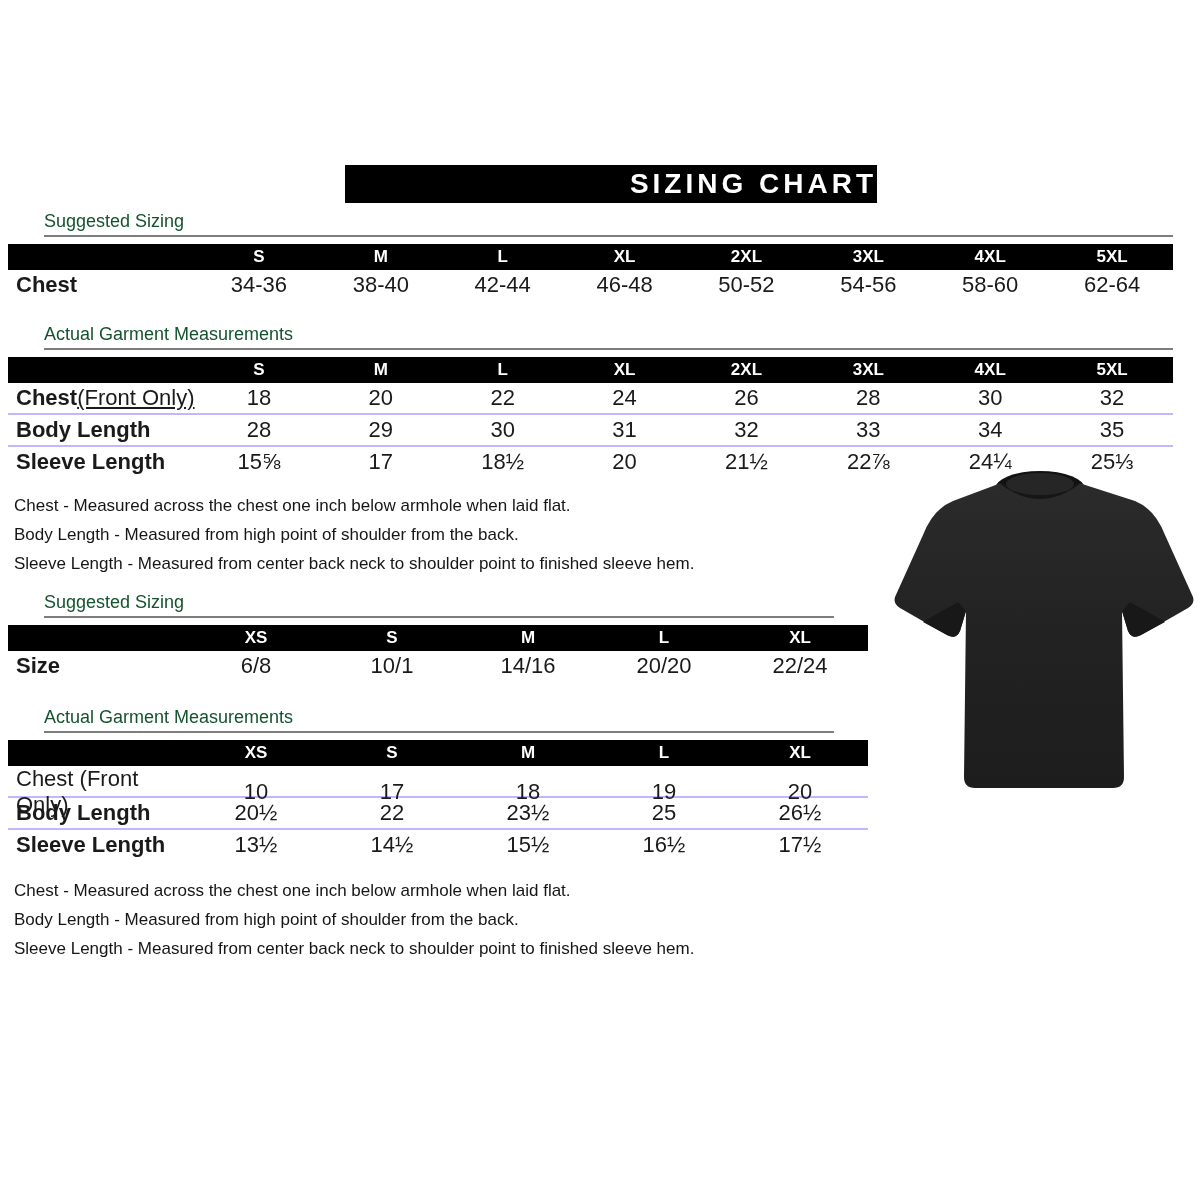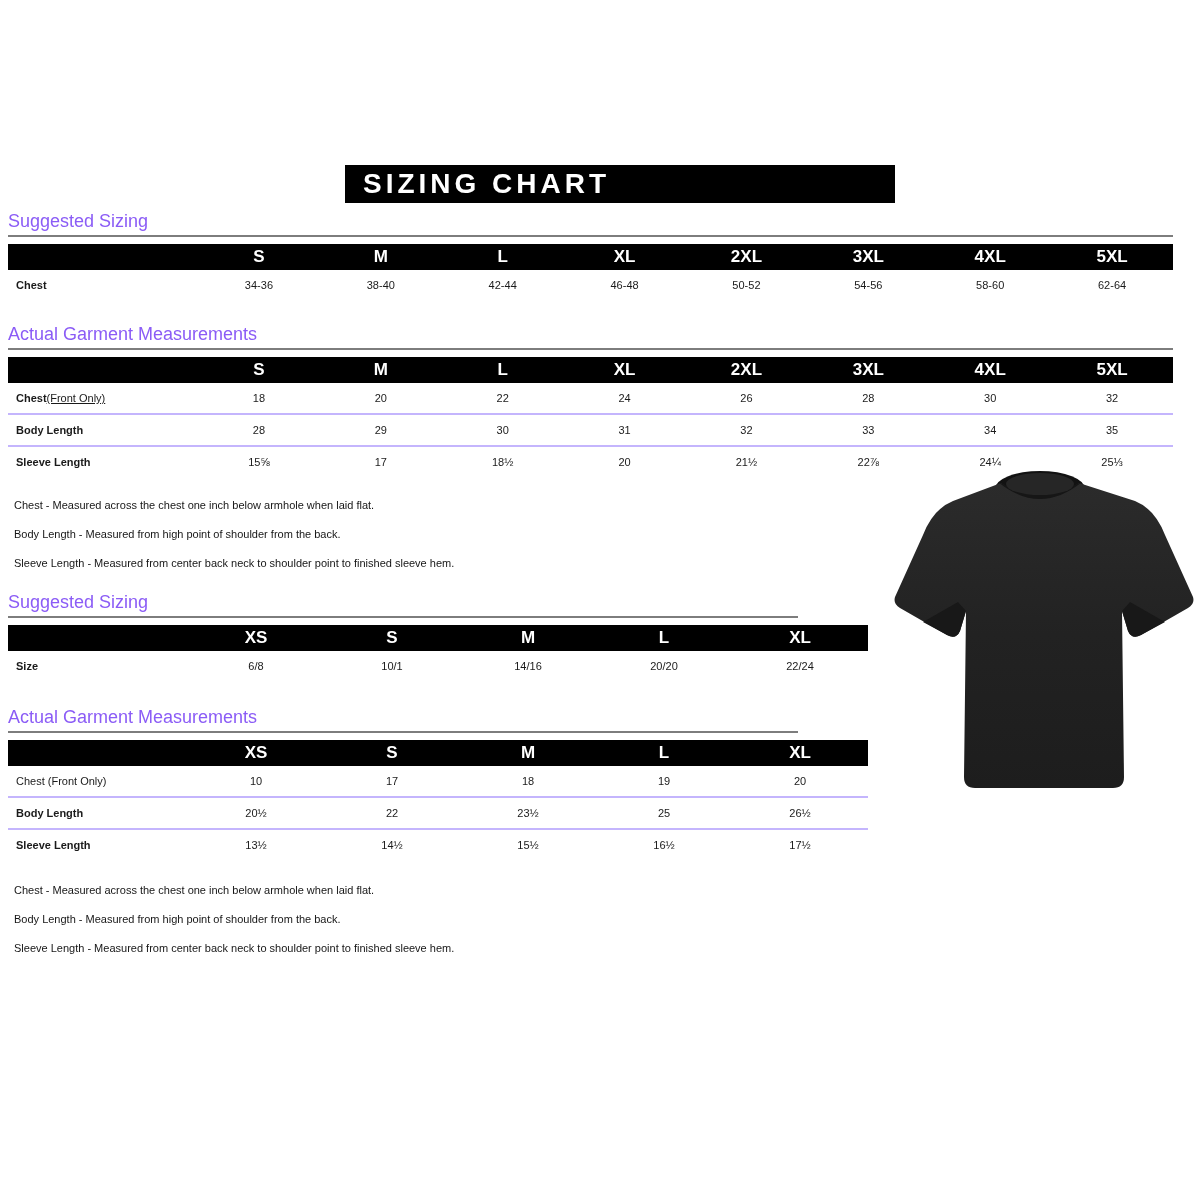--- a/index.html
+++ b/index.html
@@ -4,44 +4,44 @@
 <style>
   html,body{margin:0;padding:0;background:#fff;}
   .page{position:relative;width:1200px;height:1200px;background:#ffffff;overflow:hidden;
         font-family:"Liberation Sans", sans-serif;color:#1a1a1a;}
   .content{position:absolute;left:8px;top:163px;width:1165px;}
 
   
   .header-row{position:relative;height:44px;width:1165px;}
   .main-title{position:absolute;left:6px;top:2px;font-size:28px;font-weight:bold;color:#111;}
   .banner{position:absolute;left:337px;top:2px;width:532px;height:38px;background:#000;
-          color:#fff;font-size:28px;font-weight:bold;letter-spacing:4px;text-align:left;
-          line-height:38px;padding-left:18px;}
-
-  
-  .sec-label{font-size:18px;color:#8b5cf6;padding:2px 0 3px 0;border-bottom:2px solid #7d7d7d;
-             margin-top:2px;}
+          color:#fff;font-size:28px;font-weight:bold;letter-spacing:4px;text-align:right;
+          line-height:38px;}
+
+  
+  .sec-label{font-size:18px;color:#14532d;padding:2px 0 3px 0;border-bottom:2px solid #7d7d7d;
+             margin-top:2px;margin-left:36px;}
   .gap6{height:7px;}
 
   
   .grid{display:grid;width:1165px;}
   .grid.adult{grid-template-columns:190px repeat(8,1fr);}
   .grid.youth{width:860px;grid-template-columns:180px repeat(5,1fr);}
   .bar{background:#000;color:#fff;height:26px;font-weight:bold;font-size:17px;}
   .bar .cell{display:flex;align-items:center;justify-content:center;}
-  .row{height:30px;font-size:11px;}
+  .row{height:30px;font-size:22px;}
   .row .cell{display:flex;align-items:center;justify-content:center;}
   .row .label-cell{justify-content:flex-start;padding-left:8px;}
   .sep{border-top:2px solid #c4b5fd;}
   .b{font-weight:bold;}
   .n{font-weight:normal;text-decoration:underline;}
 
   
   .footnotes{margin-top:14px;padding-left:6px;}
-  .footnote{font-size:11px;line-height:29px;color:#161616;}
+  .footnote{font-size:17px;line-height:29px;color:#161616;}
 
   .youth-title{font-size:28px;font-weight:bold;color:#111;margin:16px 0 0 -4px;}
   .mt22{margin-top:22px;}
   .mt12{margin-top:12px;}
   .mt24{margin-top:24px;}
 
   
   .tshirt-wrap{position:absolute;left:888px;top:462px;width:310px;height:350px;}
 </style>
 </head>

